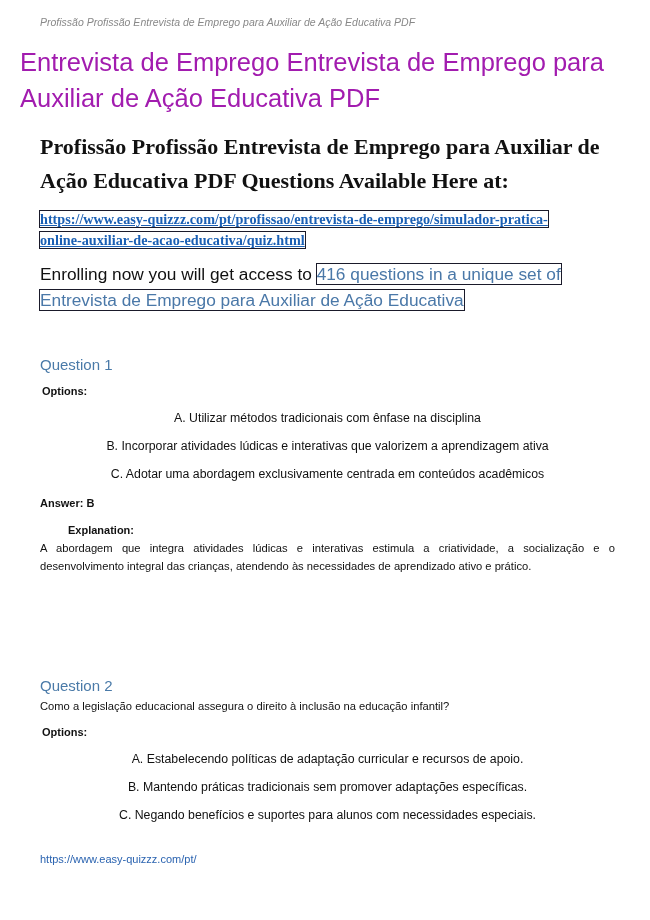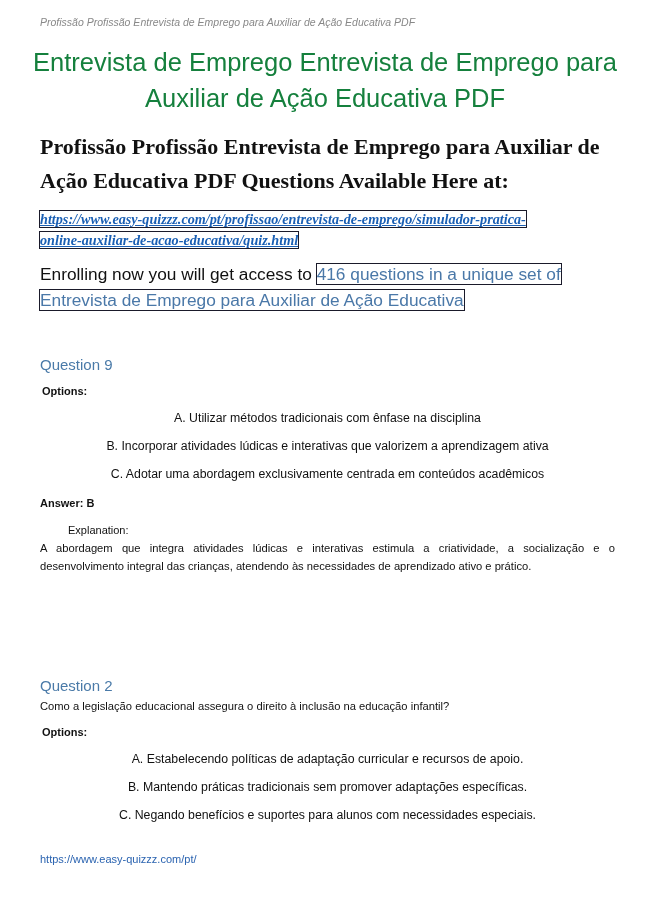--- a/index.html
+++ b/index.html
@@ -28,24 +28,24 @@
       font-size: 10.5px;
       font-style: italic;
       color: #888888;
       white-space: nowrap;
     }
     .doc-title {
       position: absolute;
       left: 20px;
       top: 44px;
       width: 610px;
-      text-align: center;
+      text-align: left;
       font-size: 25.5px;
       line-height: 36px;
-      color: #15803d;
+      color: #a21caf;
       font-weight: normal;
     }
     .subtitle {
       position: absolute;
       left: 40px;
       top: 130px;
       width: 590px;
       font-family: "Liberation Serif", serif;
       font-weight: bold;
       font-size: 22px;
@@ -60,21 +60,20 @@
       font-family: "Liberation Serif", serif;
       font-weight: bold;
       font-size: 14.2px;
       line-height: 21px;
       color: #1a5fb4;
       text-decoration: underline;
     }
     .quiz-link .boxed {
       outline: 1.5px solid #1a1a2a;
       outline-offset: 0px;
-      font-style: italic;
     }
     .enroll {
       position: absolute;
       left: 40px;
       top: 261px;
       width: 590px;
       font-size: 17.3px;
       line-height: 26px;
       color: #111111;
     }
@@ -114,21 +113,21 @@
       text-align: center;
     }
     .answer {
       font-size: 11px;
       font-weight: bold;
       margin: 14px 0 0 0;
       line-height: 14px;
     }
     .expl-label {
       font-size: 11px;
-      font-weight: normal;
+      font-weight: bold;
       margin: 13px 0 0 0;
       line-height: 14px;
       padding-left: 28px;
     }
     .expl-text {
       font-size: 11.2px;
       line-height: 18px;
       text-align: justify;
       margin: 2px 0 13px 0;
     }
@@ -156,21 +155,21 @@
     <span class="boxed">https://www.easy-quizzz.com/pt/profissao/entrevista-de-emprego/simulador-pratica-</span><br>
     <span class="boxed">online-auxiliar-de-acao-educativa/quiz.html</span>
   </div>
 
   <div class="enroll">
     <span>Enrolling now you will get access to </span><span class="enroll-link">416 questions in a unique set of</span><br>
     <span class="enroll-link">Entrevista de Emprego para Auxiliar de Ação Educativa</span>
   </div>
 
   <div class="question" style="top:356px;">
-    <div class="q-heading">Question  9</div>
+    <div class="q-heading">Question  1</div>
     <div class="options-label">Options:</div>
     <div class="option">A. Utilizar métodos tradicionais com ênfase na disciplina</div>
     <div class="option">B. Incorporar atividades lúdicas e interativas que valorizem a aprendizagem ativa</div>
     <div class="option">C. Adotar uma abordagem exclusivamente centrada em conteúdos acadêmicos</div>
     <div class="answer">Answer: B</div>
     <div class="expl-label">Explanation:</div>
     <div class="expl-text">A abordagem que integra atividades lúdicas e interativas estimula a criatividade, a socialização e o desenvolvimento integral das crianças, atendendo às necessidades de aprendizado ativo e prático.</div>
   </div>
 
   <div class="question" style="top:677px;">

